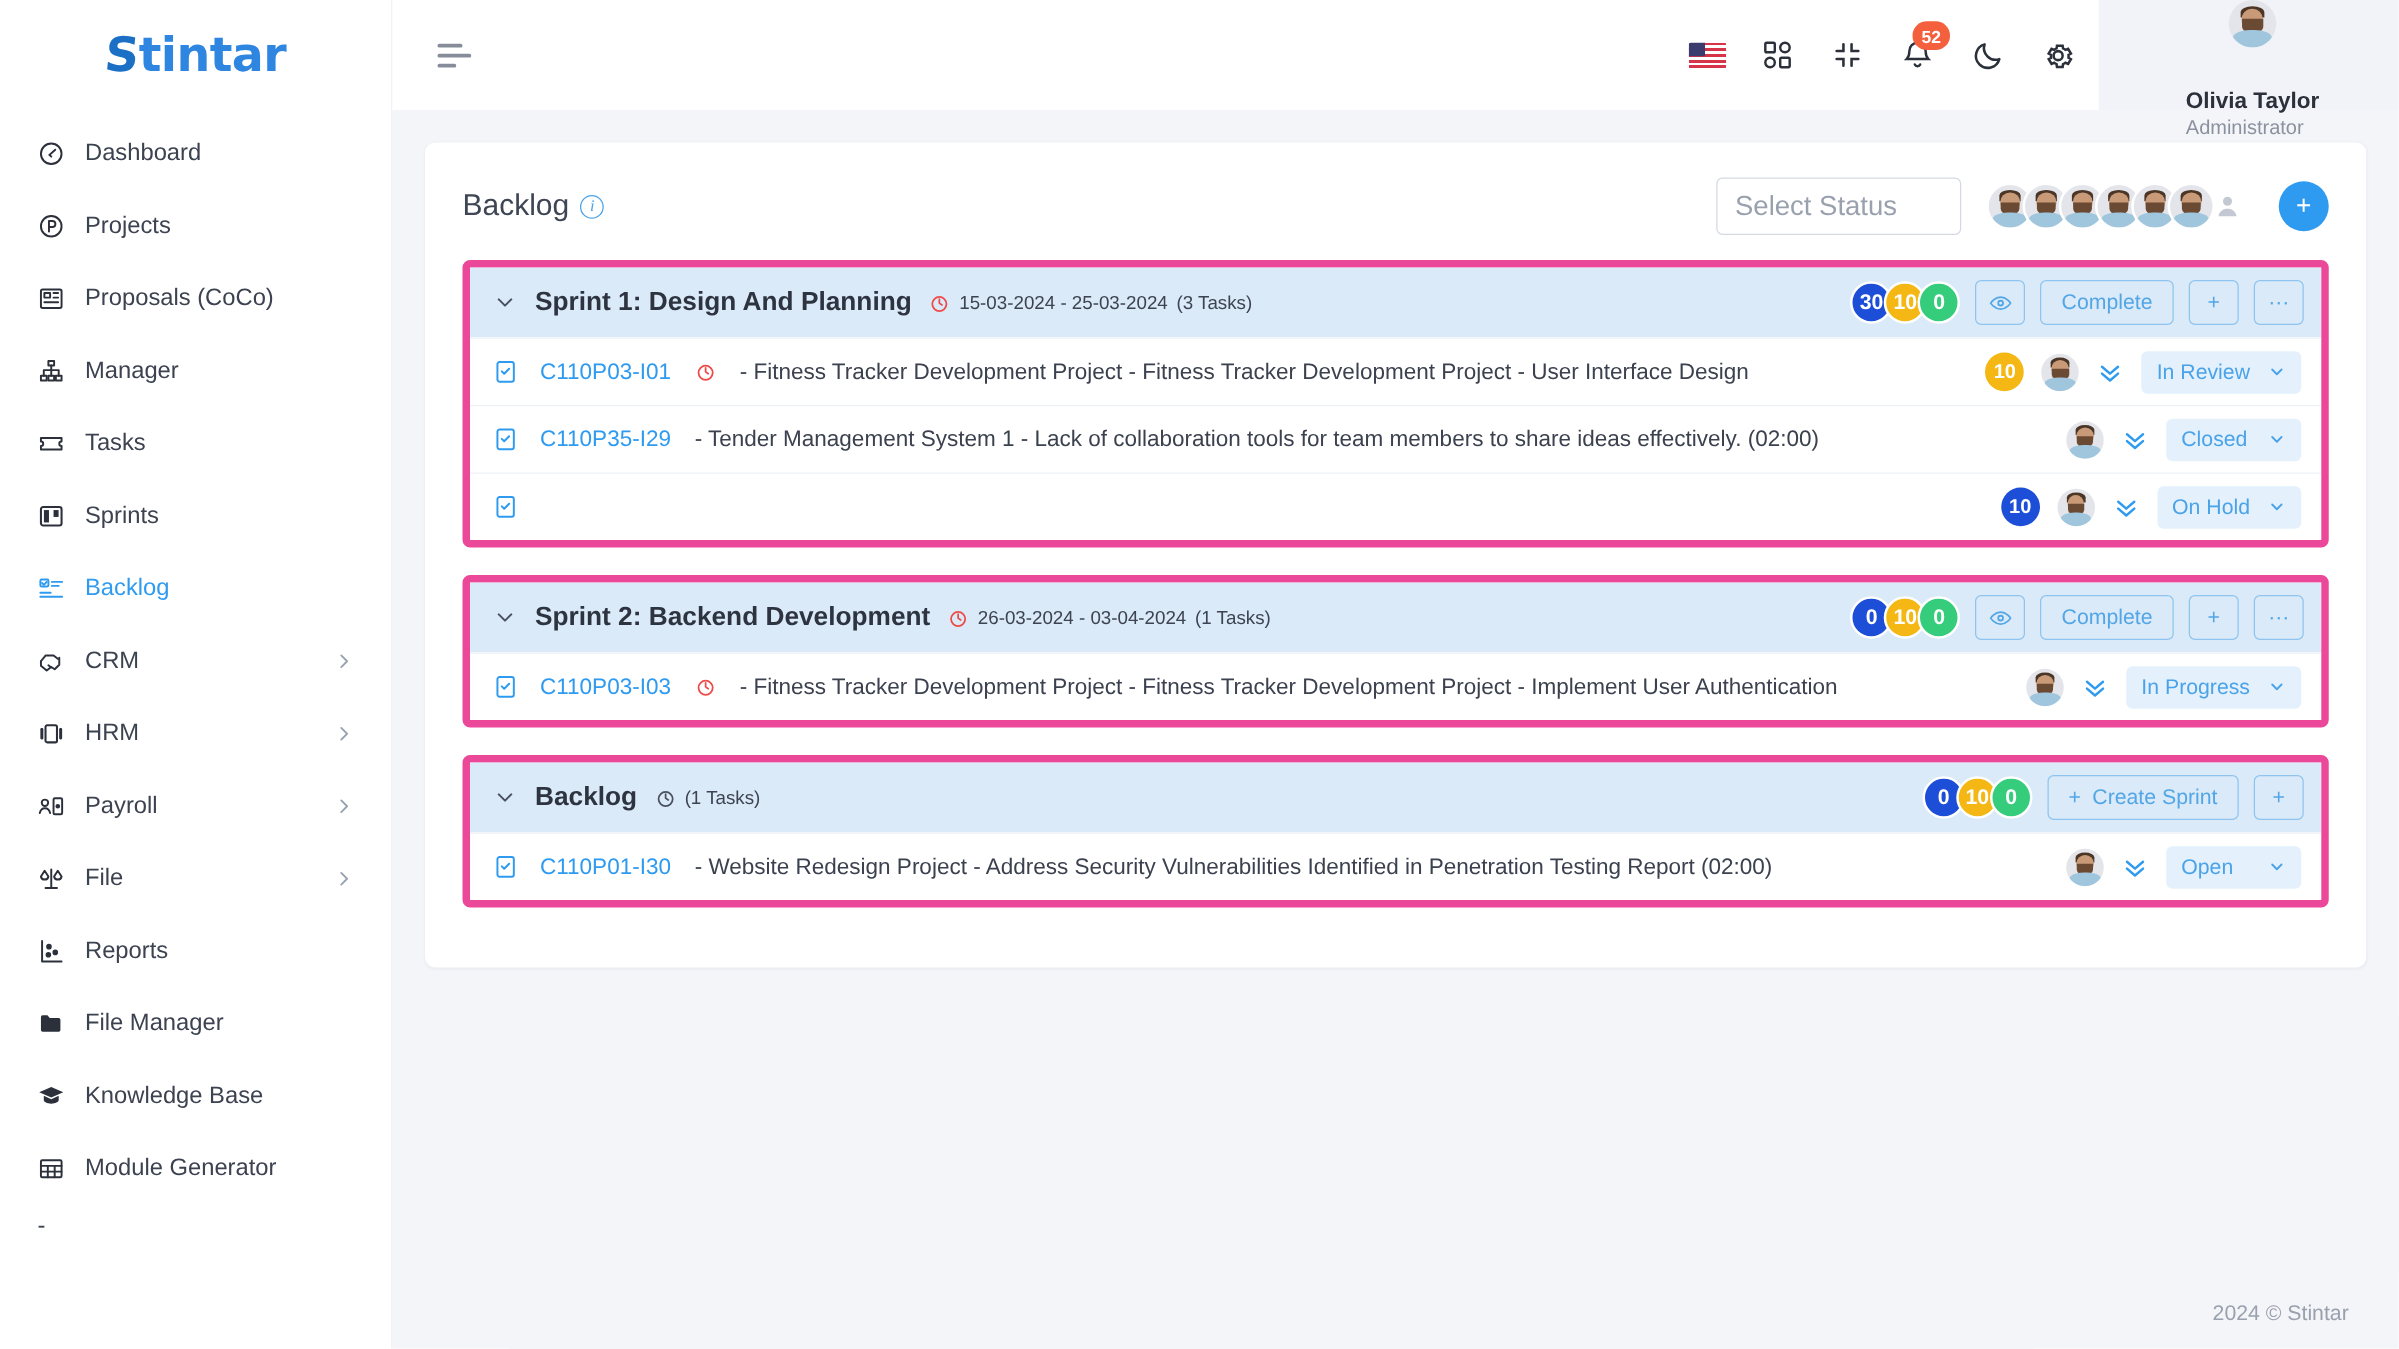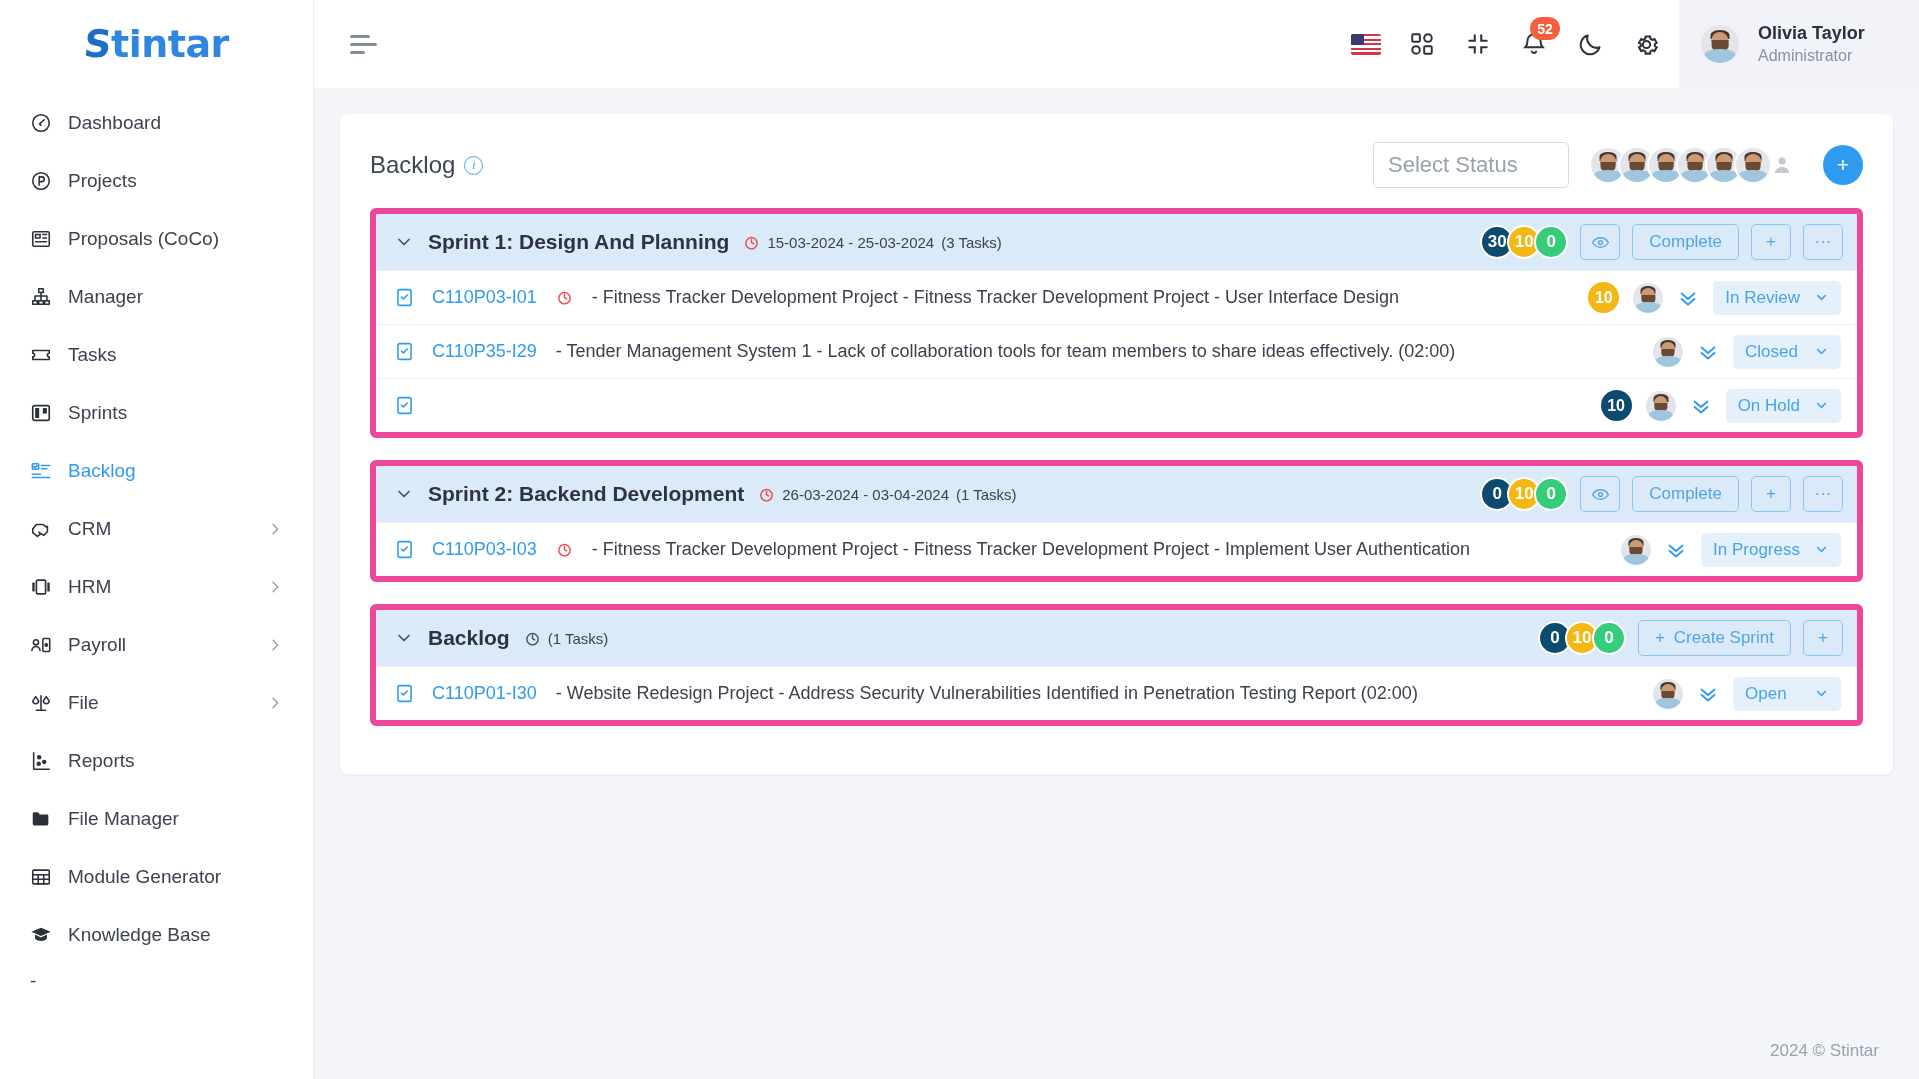--- a/index.html
+++ b/index.html
@@ -58,22 +58,22 @@
   .flag { width: 30px; height: 21px; border-radius: 2px; overflow: hidden; position: relative; display:block; }
   .flag .stripes { position:absolute; inset:0; background: repeating-linear-gradient(to bottom,#d7344a 0 2.3px,#ffffff 2.3px 4.6px); }
   .flag .canton { position:absolute; left:0; top:0; width: 13px; height: 11.5px; background: #3c3b6e; }
   .badge-count {
     position: absolute; top: -12px; left: 11px;
     background: #f4603e; color: #fff; font-size: 14px; font-weight: bold;
     min-width: 30px; height: 23px; border-radius: 12px;
     display: flex; align-items: center; justify-content: center; padding: 0 5px;
   }
   .profile {
-    height: 88px; display: flex; align-items: center; gap: 19px;
-    background: #f2f3f9; padding: 0 16px 0 22px; min-width: 240px;
+    height: 88px; display: flex; align-items: center; gap: 30px;
+    background: #f2f3f9; padding: 0 16px 0 22px; min-width: 240px; flex-direction: column;
   }
   .avatar-img {
     border-radius: 50%; background: #e3e5ea; position: relative; overflow: hidden; flex: none;
   }
   .avatar-img .head { position:absolute; left:50%; top:18%; transform:translateX(-50%); width:46%; height:46%; border-radius:50%; background:#c99a78; }
   .avatar-img .hair { position:absolute; left:50%; top:12%; transform:translateX(-50%); width:50%; height:26%; border-radius:50% 50% 0 0; background:#4a3526; }
   .avatar-img .beard { position:absolute; left:50%; top:40%; transform:translateX(-50%); width:44%; height:30%; border-radius:0 0 50% 50%; background:#6b4a33; }
   .avatar-img .body { position:absolute; left:50%; bottom:0; transform:translateX(-50%); width:82%; height:36%; border-radius:44% 44% 0 0; background:#9fc6dd; }
   .profile .pname { font-size: 18px; color: #2b303b; font-weight: 600; line-height: 1.35; }
   .profile .prole { font-size: 16px; color: #8b919e; line-height: 1.35; }
@@ -102,21 +102,21 @@
   .group-name { font-size: 21px; color: #2e3340; font-weight: bold; }
   .group-meta { display: flex; align-items: center; gap: 7px; margin-left: 14px; font-size: 15px; color: #3d4personally; }
   .group-meta { color: #3d4350; }
   .clock-ico { color: #ee4b48; display: flex; }
   .clock-ico.gray { color: #4a5160; }
   .group-right { margin-left: auto; display: flex; align-items: center; gap: 12px; }
   .pill { width: 34px; height: 34px; border-radius: 50%; color: #fff; font-size: 17px; font-weight: bold; display: flex; align-items: center; justify-content: center; border: 2.5px solid #fff; }
   .pill-grp { display: flex; }
   .pill-grp .pill { margin-left: -7px; }
   .pill-grp .pill:first-child { margin-left: 0; }
-  .pill.blue { background: #0c4a6e; }
+  .pill.blue { background: #1d4ed8; }
   .pill.amber { background: #f4b714; }
   .pill.green { background: #35cc7c; }
   .gbtn {
     height: 36px; min-width: 38px; border: 1px solid #8ec4ef; border-radius: 5px;
     background: transparent; color: #53a6e6; font-size: 17px; display: flex;
     align-items: center; justify-content: center; padding: 0 14px; cursor: pointer; gap: 9px;
   }
   .gbtn.icon-only { padding: 0; width: 40px; }
   .gbtn.wide { padding: 0 16px; }
 
@@ -289,35 +289,35 @@
         <div class="nav-item">
           <span class="ico">
             <svg width="22" height="22" viewBox="0 0 24 24" fill="currentColor">
               <path d="M3 6a1.5 1.5 0 011.5-1.5h4.2l2 2.5h7.8A1.5 1.5 0 0120 8.5v9A1.5 1.5 0 0118.5 19h-14A1.5 1.5 0 013 17.5z"></path>
             </svg>
           </span>
           <span>File Manager</span>
         </div>
         <div class="nav-item">
           <span class="ico">
-            <svg width="22" height="22" viewBox="0 0 24 24" fill="none" stroke="currentColor" stroke-width="1.7" stroke-linecap="round" stroke-linejoin="round">
-              <rect x="3" y="4.5" width="18" height="15" rx="1.2"></rect>
-              <path d="M3 9.5h18M3 14.5h18M9 9.5v10M15 9.5v10"></path>
-            </svg>
-          </span>
-          <span>Module Generator</span>
-        </div>
-        <div class="nav-item">
-          <span class="ico">
             <svg width="22" height="22" viewBox="0 0 24 24" fill="currentColor">
               <path d="M12 4L1.5 8.5 12 13l10.5-4.5z"></path>
               <path d="M5.5 11.5v3.8c0 1.7 3 3.2 6.5 3.2s6.5-1.5 6.5-3.2v-3.8L12 14.6z"></path>
             </svg>
           </span>
           <span>Knowledge Base</span>
+        </div>
+        <div class="nav-item">
+          <span class="ico">
+            <svg width="22" height="22" viewBox="0 0 24 24" fill="none" stroke="currentColor" stroke-width="1.7" stroke-linecap="round" stroke-linejoin="round">
+              <rect x="3" y="4.5" width="18" height="15" rx="1.2"></rect>
+              <path d="M3 9.5h18M3 14.5h18M9 9.5v10M15 9.5v10"></path>
+            </svg>
+          </span>
+          <span>Module Generator</span>
         </div>
       </nav>
     <div class="nav-dash">-</div>
   </aside>
 
   <div class="main">
 
     <header class="topbar">
       <div class="hamburger">
           <i></i>

